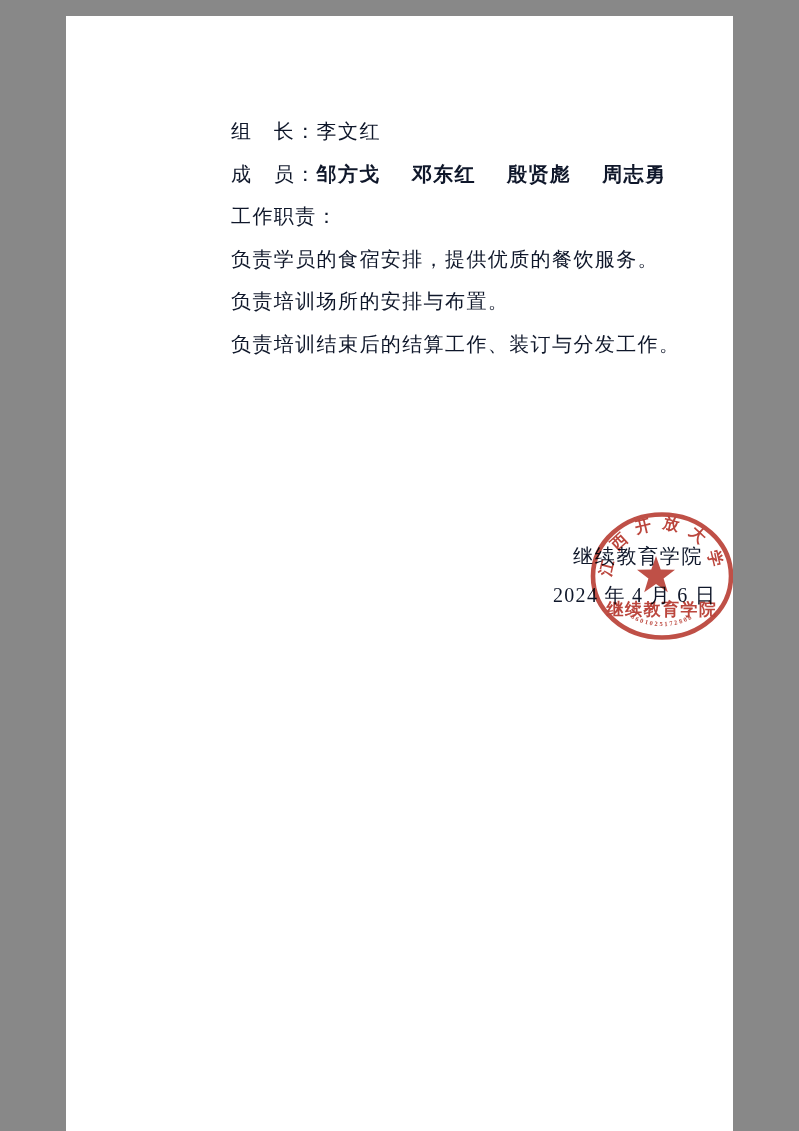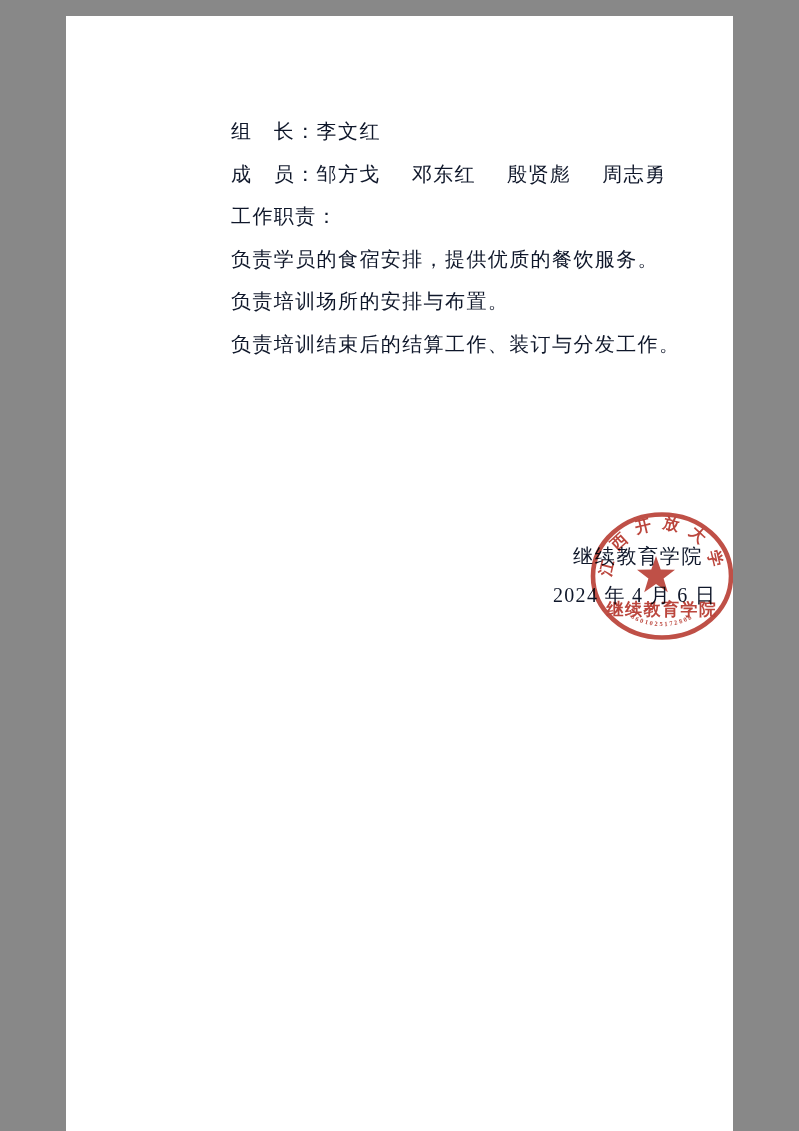--- a/index.html
+++ b/index.html
@@ -18,21 +18,21 @@
     left: 165px;
     top: 94px;
     width: 560px;
     font-size: 20px;
     letter-spacing: 1.4px;
     line-height: 42.6px;
     white-space: nowrap;
   }
   .line { height: 42.6px; }
   .line-label { word-spacing: 11px; }
-  .member-name { margin-right: 31px; }
+  .member-name { margin-right: 31px; font-weight: bold; }
   .member-name:last-child { margin-right: 0; text-align: right; }
   .sig-org {
     position: absolute;
     left: 507px;
     top: 527px;
     font-size: 20px;
     letter-spacing: 1.7px;
     white-space: nowrap;
     z-index: 1;
   }

